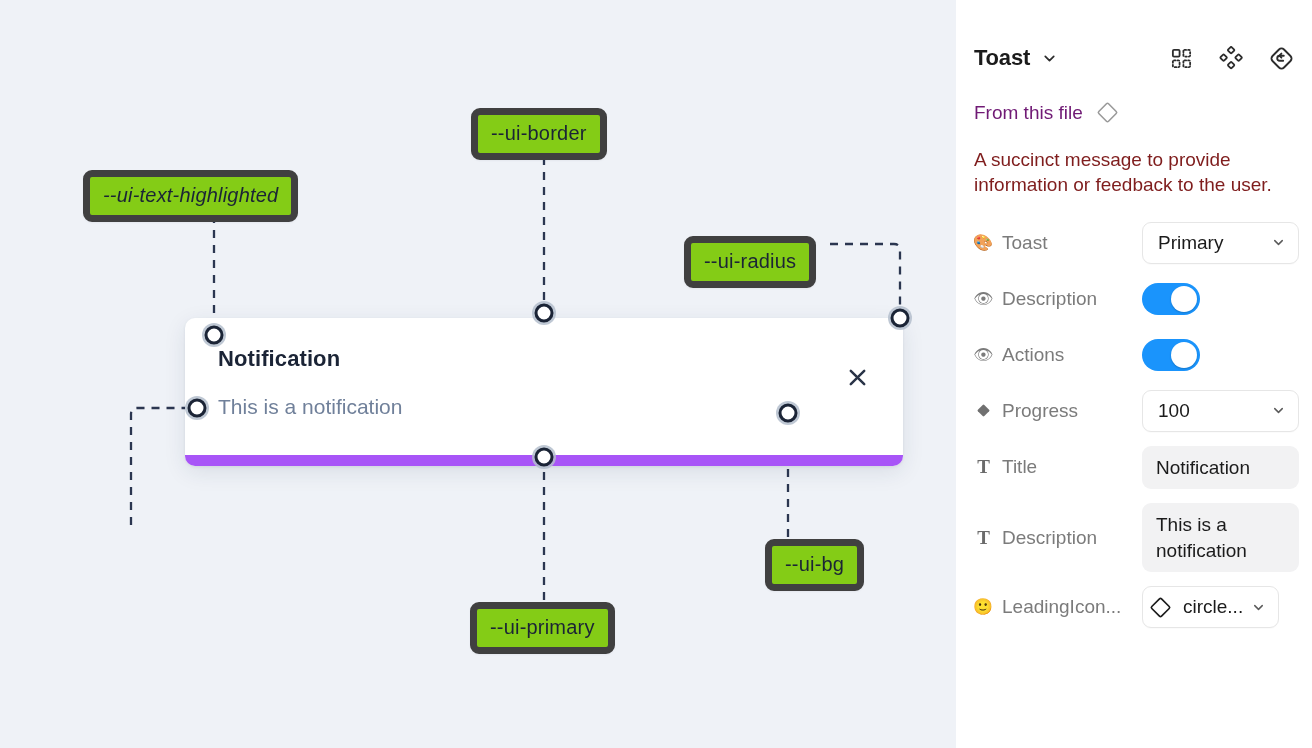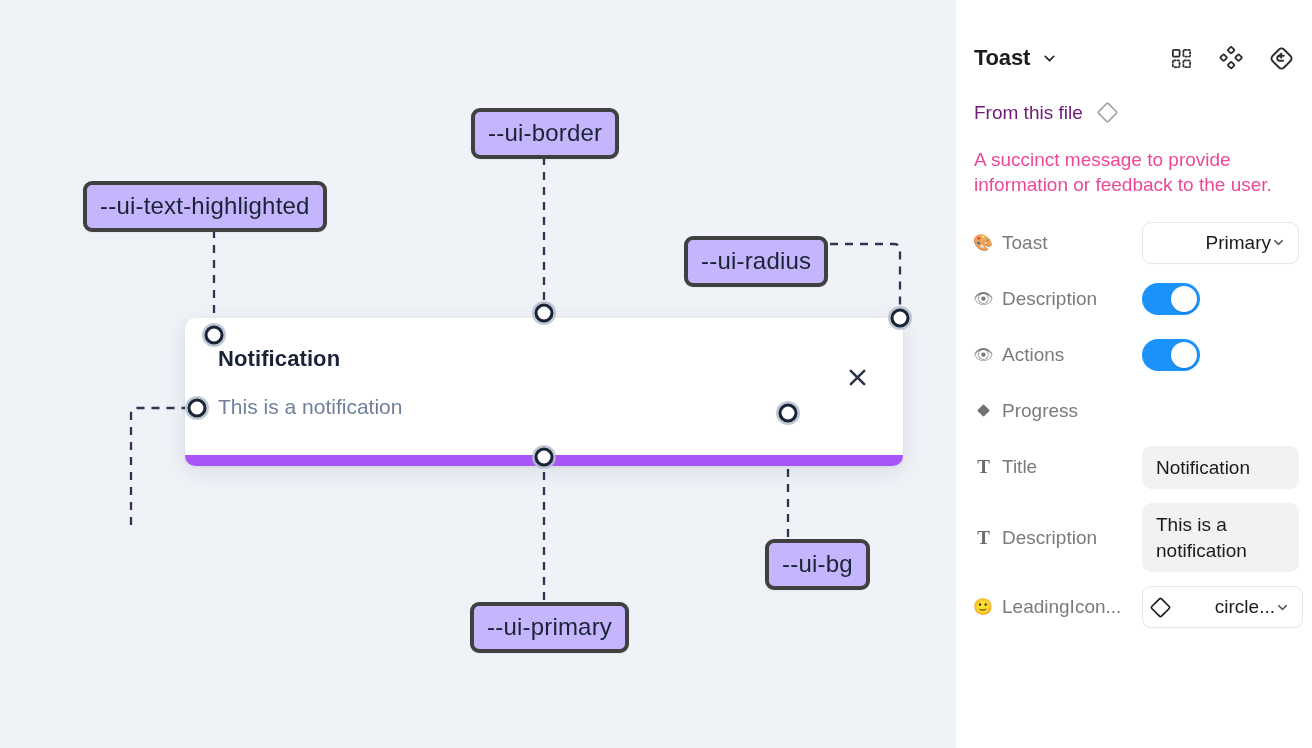--- a/index.html
+++ b/index.html
@@ -48,25 +48,25 @@
   }
   #toast-progress {
     position: absolute; left: 0; bottom: 0;
     width: 100%; height: 11px;
     background: #a855f7;
   }
 
   
   .pill {
     position: absolute;
-    background: #c4b5fd;
-    border: 4px solid #404040;
+    background: #84cc16;
+    border: 7px solid #404040;
     border-radius: 9px;
     padding: 7px 13px 8px;
-    font-size: 24px;
+    font-size: 20px;
     color: #1b2436;
     letter-spacing: .2px;
     white-space: nowrap;
     box-shadow: 0 1px 2px rgba(30,45,80,.05);
     cursor: default;
   }
 
   
   .dot {
     position: absolute;
@@ -106,21 +106,21 @@
 
   #from-file-row {
     display: flex; align-items: center; gap: 12px;
     margin-top: 14px;
   }
   #from-file-label { font-size: 19px; color: #701a75; }
 
   #panel-desc {
     margin-top: 22px;
     font-size: 19px; line-height: 1.33;
-    color: #ec4899;
+    color: #7f1d1d;
   }
 
   #props { margin-top: 24px; }
   .prop-row {
     display: flex; align-items: center;
     min-height: 42px;
     margin-bottom: 14px;
   }
   .prop-label {
     display: flex; align-items: center; gap: 9px;
@@ -137,21 +137,21 @@
     width: 157px; min-height: 42px;
     background: #ffffff;
     border: 1px solid #e6e6e6;
     border-radius: 9px;
     display: flex; align-items: center;
     padding: 0 12px 0 15px;
     font-size: 19px; color: #1b1b1b; font-weight: 500;
     cursor: pointer;
     box-shadow: 0 1px 1px rgba(0,0,0,.02);
   }
-  .select .sel-val { flex: 1; overflow: hidden; white-space: nowrap; text-align: right; }
+  .select .sel-val { flex: 1; overflow: hidden; white-space: nowrap; }
   .select .caret { color: #5a5a5a; display: flex; align-items: center; }
   .select .lead-diamond { margin-right: 10px; display: flex; align-items: center; }
 
   .textfield {
     width: 157px; min-height: 42px;
     background: #f2f2f3;
     border-radius: 9px;
     display: flex; align-items: center;
     padding: 9px 14px;
     font-size: 19px; color: #1b1b1b; font-weight: 500;
@@ -203,21 +203,21 @@
       <div id="toast-close">
         <svg width="23" height="23" viewBox="0 0 24 24" fill="none" stroke="currentColor" stroke-width="2.6" stroke-linecap="round">
           <line x1="5" y1="5" x2="19" y2="19"></line>
             <line x1="19" y1="5" x2="5" y2="19"></line>
         </svg>
       </div>
       <div id="toast-progress"></div>
     </div>
 
     <div class="pill" style="left:471px; top:108px;">--ui-border</div>
-    <div class="pill" style="left:83px;  top:181px;">--ui-text-highlighted</div>
+    <div class="pill" style="left:83px;  top:170px;font-style:italic;">--ui-text-highlighted</div>
     <div class="pill" style="left:684px; top:228px;margin-top:8px;">--ui-radius</div>
     <div class="pill" style="left:765px; top:539px;">--ui-bg</div>
     <div class="pill" style="left:470px; top:602px;">--ui-primary</div>
 
     <div class="dot" style="left:544px; top:313px;"></div>
     <div class="dot" style="left:214px; top:335px;"></div>
     <div class="dot" style="left:900px; top:318px;"></div>
     <div class="dot" style="left:197px; top:408px;"></div>
     <div class="dot" style="left:788px; top:413px;"></div>
     <div class="dot" style="left:544px; top:457px;"></div>
@@ -319,20 +319,30 @@
 
       <div class="prop-row">
         <div class="prop-label">
           <span class="prop-icon">
             <svg width="17" height="17" viewBox="0 0 24 24" fill="#707070">
                 <rect x="5.6" y="5.6" width="12.8" height="12.8" rx="1.6" transform="rotate(45 12 12)"></rect>
               </svg>
           </span>
           <span>Progress</span>
         </div>
+        <div class="prop-ctl">
+          <div class="select">
+            <span class="sel-val">100</span>
+            <span class="caret">
+              <svg width="15" height="15" viewBox="0 0 24 24" fill="none" stroke="currentColor" stroke-width="2.3" stroke-linecap="round" stroke-linejoin="round">
+                  <polyline points="6 9 12 15 18 9"></polyline>
+                </svg>
+            </span>
+          </div>
+        </div>
       </div>
 
       <div class="prop-row">
         <div class="prop-label">
           <span class="prop-icon serif-t">T</span>
           <span>Title</span>
         </div>
         <div class="prop-ctl">
           <div class="textfield">Notification</div>
         </div>
@@ -347,21 +357,21 @@
           <div class="textfield">This is a notification</div>
         </div>
       </div>
 
       <div class="prop-row">
         <div class="prop-label">
           <span class="prop-icon emoji">🙂</span>
           <span>LeadingIcon...</span>
         </div>
         <div class="prop-ctl">
-          <div class="select" style="width:161px;padding-left:5px;">
+          <div class="select" style="width:137px;padding-left:5px;">
             <span class="lead-diamond">
               <svg width="25" height="25" viewBox="0 0 24 24" fill="none" stroke="#1b1b1b" stroke-width="1.6">
                 <rect x="5.4" y="5.4" width="13.2" height="13.2" rx="1.4" transform="rotate(45 12 12)"></rect>
               </svg>
             </span>
             <span class="sel-val">circle...</span>
             <span class="caret">
               <svg width="15" height="15" viewBox="0 0 24 24" fill="none" stroke="currentColor" stroke-width="2.3" stroke-linecap="round" stroke-linejoin="round">
                   <polyline points="6 9 12 15 18 9"></polyline>
                 </svg>

